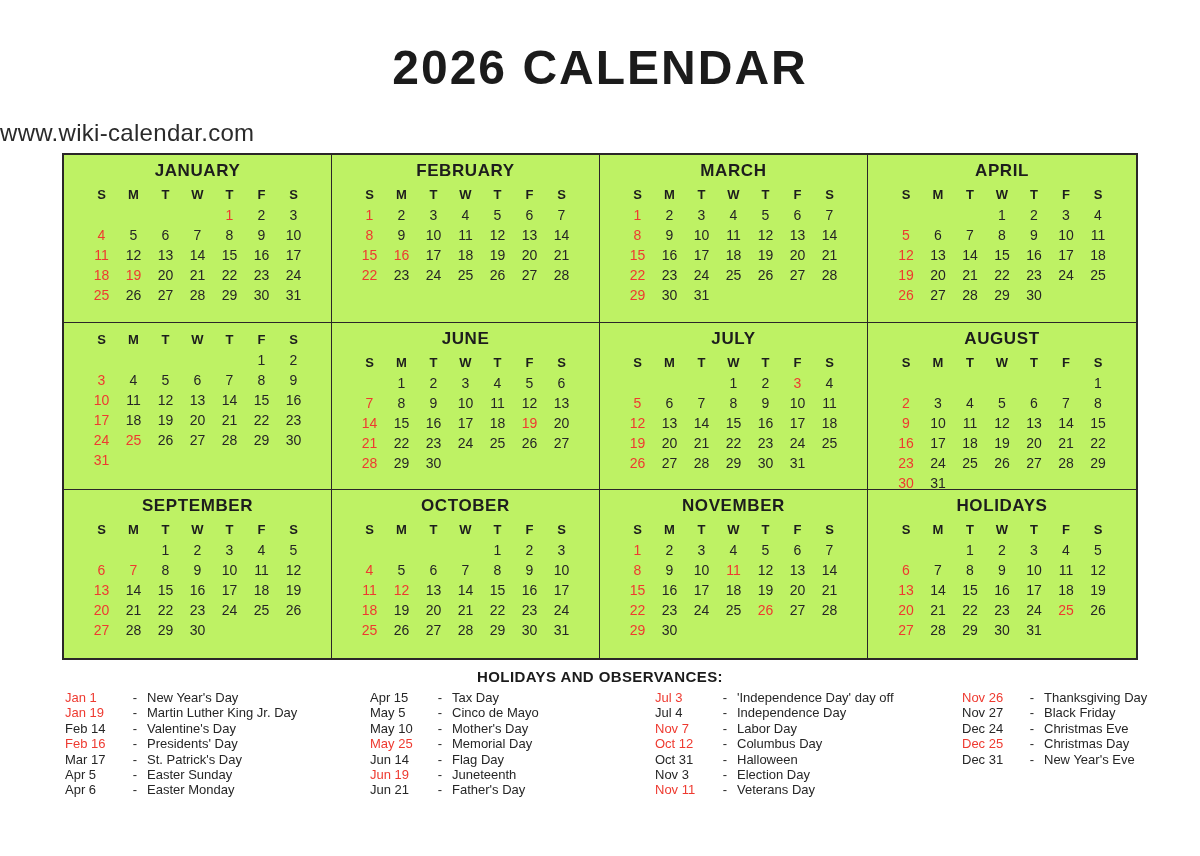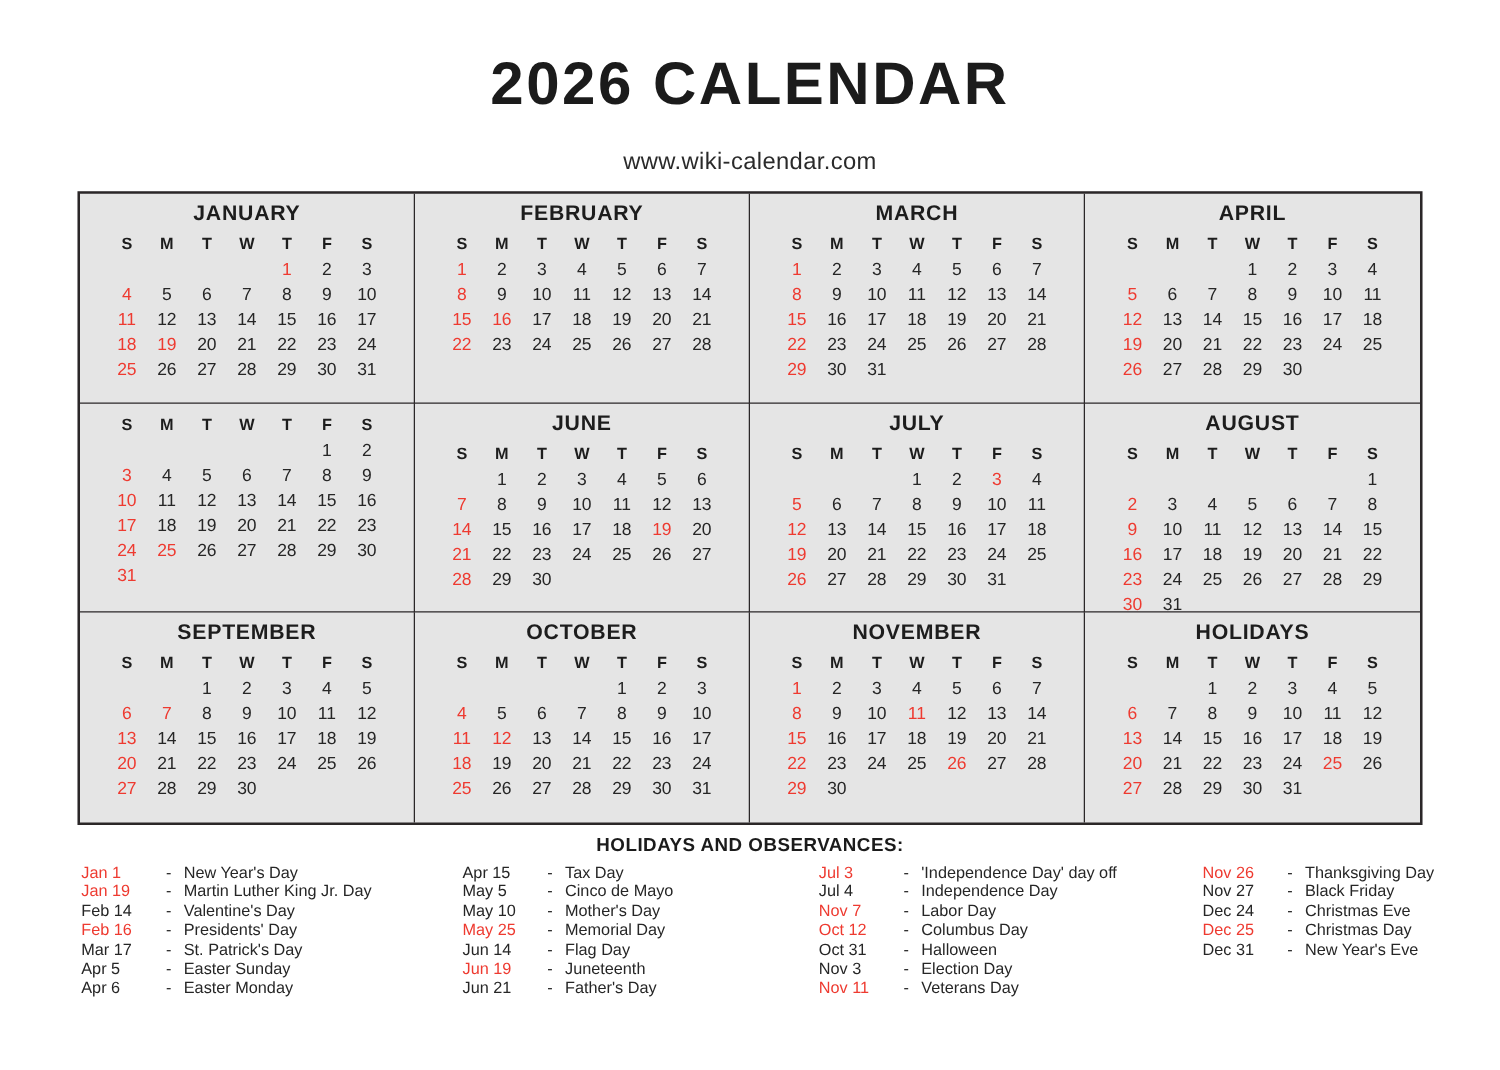--- a/index.html
+++ b/index.html
@@ -10,26 +10,26 @@
     color: var(--ink, #231f20);
     overflow: hidden;
   }
   .title {
     position: absolute; top: 40px; left: 0; width: 1200px;
     text-align: center; font-size: 48px; font-weight: 700;
     letter-spacing: 2px; color: #1b1b1b;
   }
   .subtitle {
     position: absolute; top: 119px; left: 0; width: 1200px;
-    text-align: center; font-size: 19px; color: #2a2a2a; letter-spacing: 0.3px;
+    font-size: 24px; color: #2a2a2a; letter-spacing: 0.3px;
   }
   .months-grid {
     position: absolute; left: 62px; top: 153px; width: 1076px; height: 507px;
     display: grid; grid-template-columns: repeat(4, 1fr); grid-template-rows: repeat(3, 1fr);
-    border: 2px solid var(--line, #2b2728); background: #e5e5e5;
+    border: 2px solid var(--line, #2b2728); background: #bef264;
   }
   .month-block {
     border-right: 1.5px solid var(--line, #2b2728);
     border-bottom: 1.5px solid var(--line, #2b2728);
     padding-top: 6px; overflow: hidden;
   }
   .month-block:nth-child(4n) { border-right: none; }
   .month-block:nth-child(n+9) { border-bottom: none; }
   .month-title {
     text-align: center; font-size: 17px; font-weight: 700;

